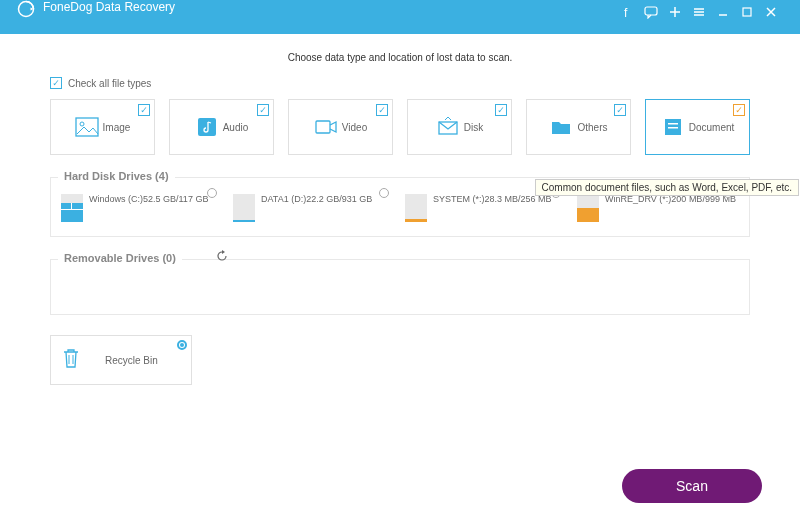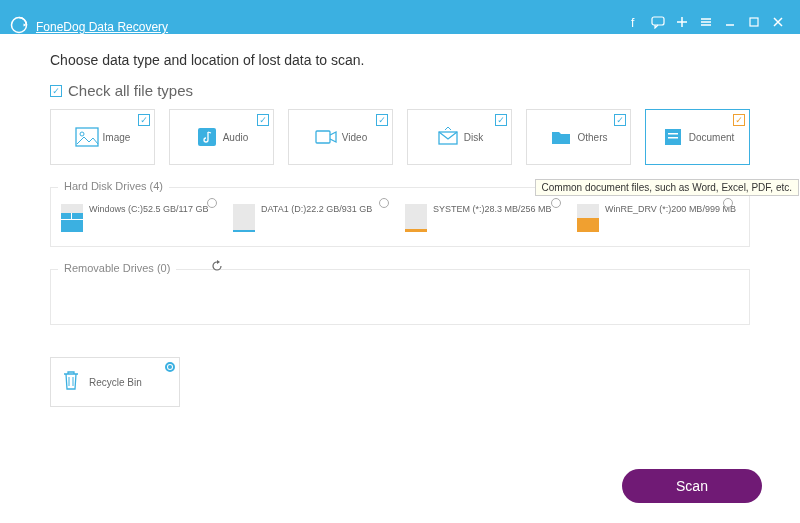--- a/index.html
+++ b/index.html
@@ -1,52 +1,52 @@
 <!DOCTYPE html>
 <html><head>
 <meta charset="utf-8">
 <style>
 * { margin: 0; padding: 0; box-sizing: border-box; font-family: Arial, sans-serif; }
 body { width: 800px; height: 523px; background: #fff; overflow: hidden; position: relative; }
 
-.titlebar { height: 34px; background: #3bb0e1; display: flex; align-items: flex-end; padding: 0 10px; color: #fff; text-decoration: underline; }
+.titlebar { height: 34px; background: #3bb0e1; display: flex; align-items: flex-start; padding: 0 17px; color: #fff; }
 .titlebar .logo { width: 18px; height: 18px; margin-right: 8px; }
 .titlebar .title { font-size: 12px; }
 .titlebar .spacer { flex: 1; }
 .titlebar .winbtn { width: 24px; height: 24px; display: flex; align-items: center; justify-content: center; cursor: pointer; color: #fff; font-size: 14px; }
 
 .main { padding: 18px 50px 0 50px; }
-.heading { text-align: left; font-size: 14px; color: #333; margin-bottom: 14px; }
-.checkall { display: flex; align-items: center; gap: 6px; color: #666; font-size: 15px; margin-bottom: 10px; }
+.heading { text-align: center; font-size: 10px; color: #333; margin-bottom: 14px; }
+.checkall { display: flex; align-items: center; gap: 6px; color: #666; font-size: 10px; margin-bottom: 10px; }
 
 .types { display: flex; gap: 14px; margin-bottom: 10px; }
 .type-card { flex: 1; height: 56px; border: 1px solid #e0e0e0; position: relative; display: flex; flex-direction: row; align-items: center; justify-content: center; gap: 4px; cursor: pointer; background: #fff; }
 .type-card.active { border: 1px solid #3bb0e1; }
 .type-card .chk { position: absolute; top: 4px; right: 4px; width: 12px; height: 12px; border: 1px solid #3bb0e1; display: flex; align-items: center; justify-content: center; }
 .type-card .chk.orange { border-color: #f0a030; }
 .type-card .chk::after { content: '✓'; font-size: 9px; color: #3bb0e1; }
 .type-card .chk.orange::after { color: #f0a030; }
 .type-card .ic { width: 24px; height: 20px; }
 .type-card .lbl { font-size: 10px; color: #666; }
 
 .tooltip { position: absolute; right: 1px; top: 179px; background: #fffff0; border: 1px solid #ccc; padding: 2px 6px; font-size: 10px; color: #333; z-index: 10; }
 
 .section { margin: 18px 0 10px 0; }
-.section-title { font-size: 11px; color: #888; background: #fff; padding: 0 6px; position: relative; top: -7px; left: 8px; display: inline-block; }
+.section-title { font-size: 11px; color: #888; background: #fff; padding: 0 6px; position: relative; top: -7px; left: 8px; display: inline-block; font-weight: bold; }
 .section-box { border: 1px solid #e8e8e8; margin-top: -14px; padding: 16px 10px 14px 10px; min-height: 50px; }
 .section .refresh { display: inline-block; margin-left: 38px; position: relative; top: -7px; }
 
 .drives { display: flex; gap: 10px; }
 .drive { flex: 1; display: flex; gap: 6px; position: relative; }
 .drive .radio { position: absolute; top: -6px; right: 6px; width: 10px; height: 10px; border: 1px solid #aaa; border-radius: 50%; background:#fff; }
 .drive .bar { width: 22px; height: 28px; background: #e8e8e8; display: flex; flex-direction: column-reverse; }
 .drive .fill { width: 100%; }
 .drive .info { display: flex; flex-direction: row; font-size: 9px; color: #666; justify-content: center; }
 
-.recycle-card { width: 130px; height: 50px; border: 1px solid #e0e0e0; position: relative; display: flex; align-items: center; gap: 8px; padding: 0 10px; margin-top: 32px; }
+.recycle-card { width: 142px; height: 50px; border: 1px solid #e0e0e0; position: relative; display: flex; align-items: center; gap: 24px; padding: 0 10px; margin-top: 20px; }
 .recycle-card .radio { position: absolute; top: 4px; right: 4px; width: 10px; height: 10px; border: 2px solid #3bb0e1; border-radius: 50%; }
 .recycle-card .radio::after { content:''; position:absolute; top:1px; left:1px; width:4px; height:4px; background:#3bb0e1; border-radius:50%; }
 
 .scan-btn { position: absolute; right: 38px; bottom: 20px; width: 140px; height: 34px; background: #701a75; color: #fff; border-radius: 17px; display: flex; align-items: center; justify-content: center; font-size: 14px; cursor: pointer; }
 
 .chkbox { width: 12px; height: 12px; border: 1px solid #3bb0e1; display:inline-flex; align-items:center; justify-content:center; }
 .chkbox::after { content:'✓'; font-size:9px; color:#3bb0e1; }
 </style>
 </head>
 <body>

